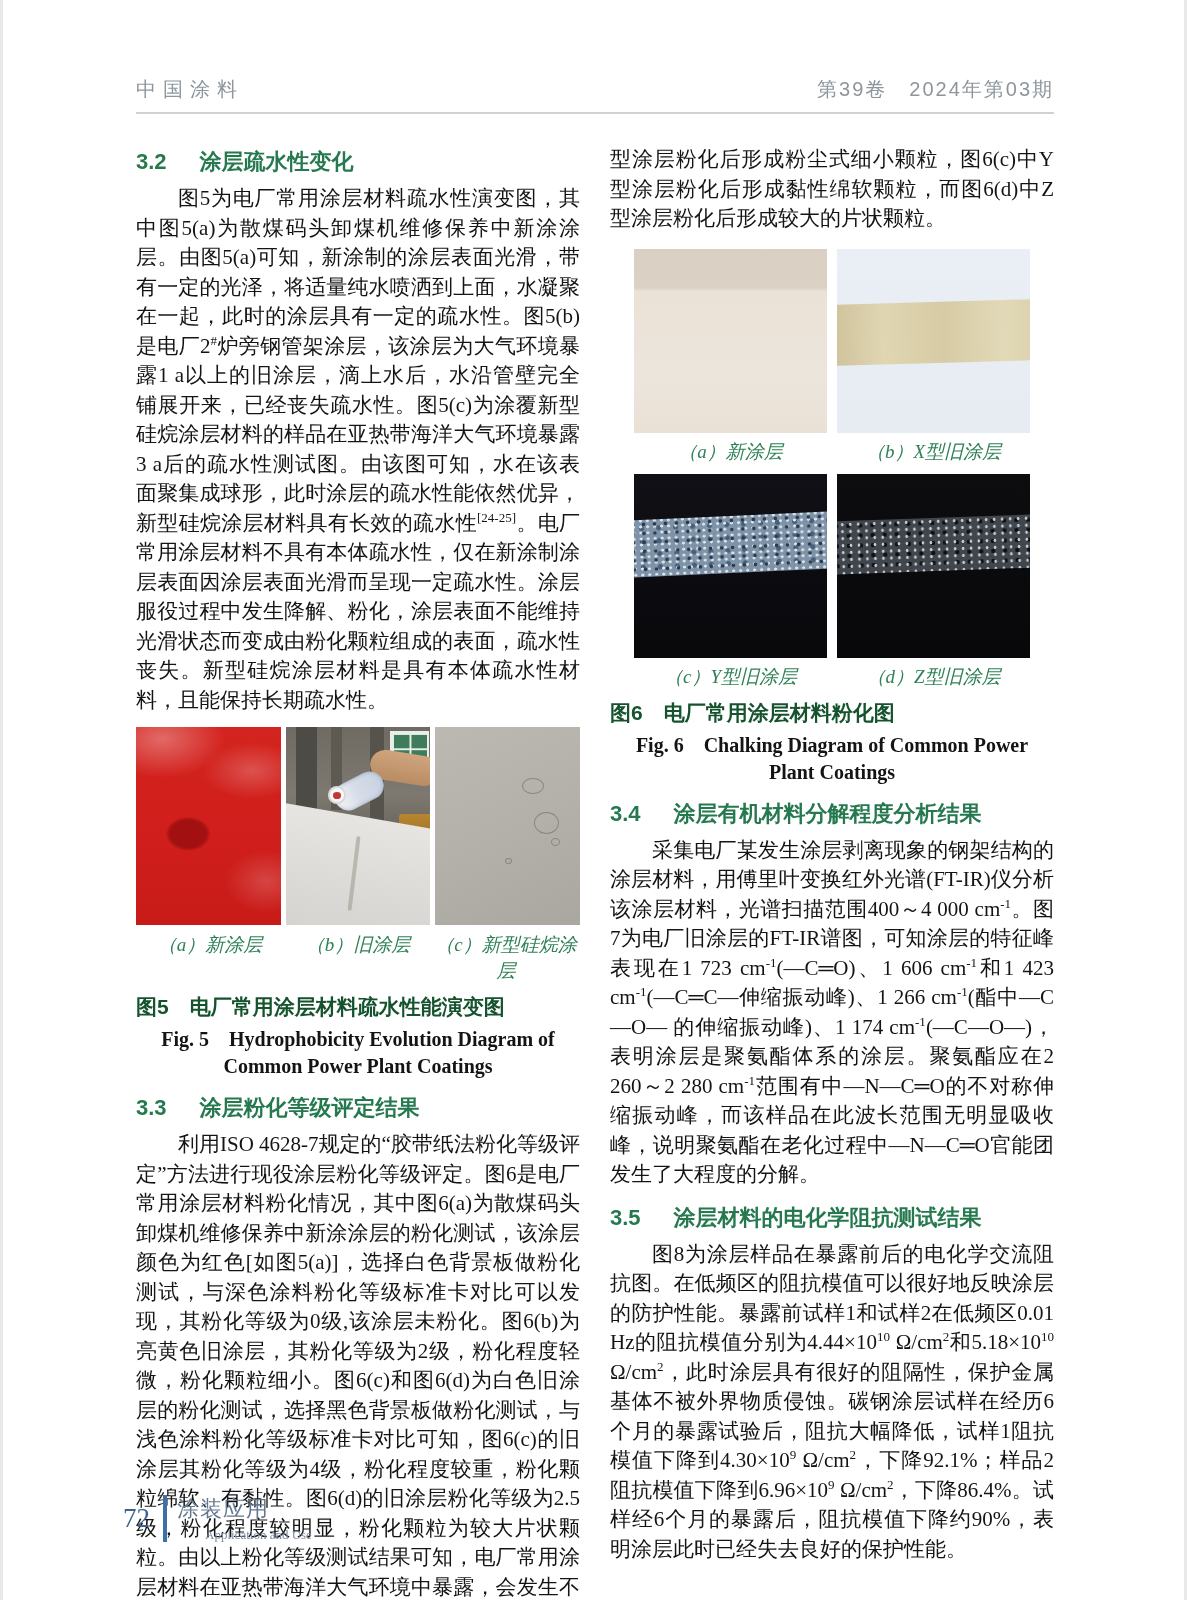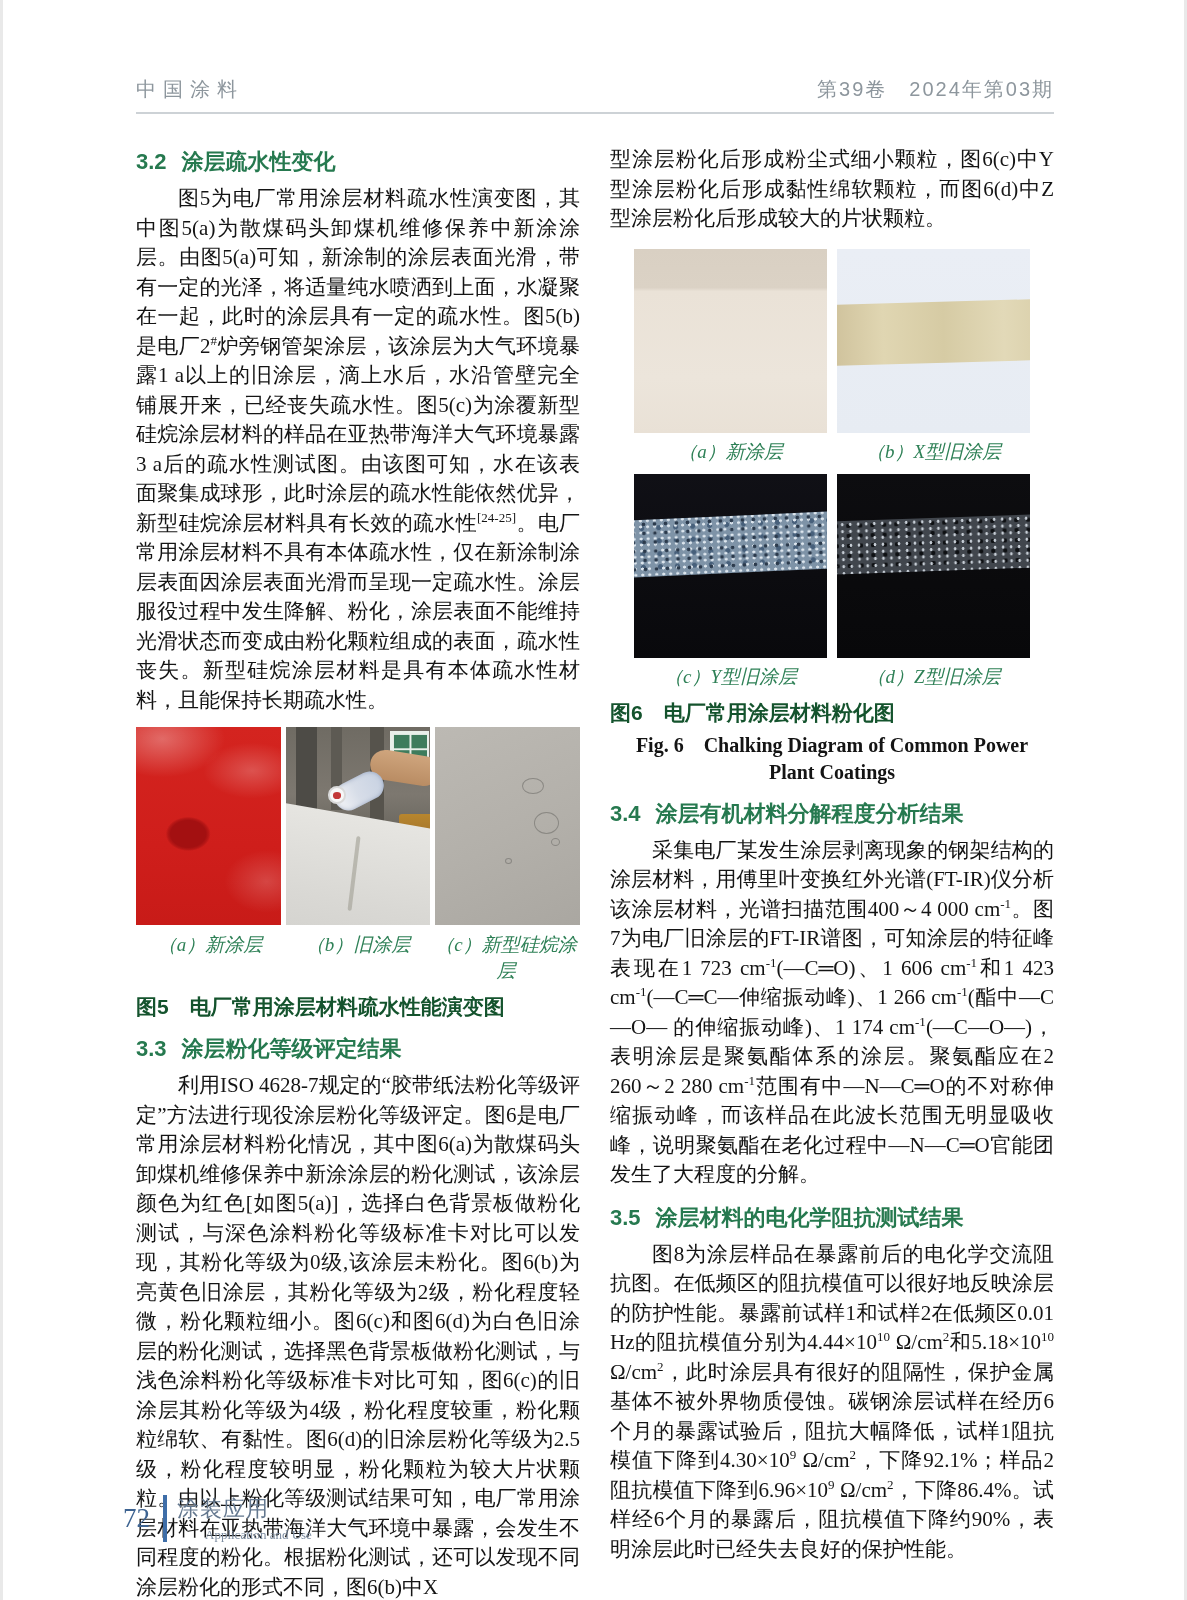--- a/index.html
+++ b/index.html
@@ -15,21 +15,21 @@
   .pagehead { display:flex; justify-content:space-between; align-items:baseline;
     font-family:"Liberation Sans","DejaVu Sans",sans-serif; color:#8d969d; }
   .journal { font-size:20px; letter-spacing:7px; }
   .issue   { font-size:20px; letter-spacing:2px; }
   .headrule { border-top:2px solid #cdd2d6; margin-top:9px; }
 
   
   .columns { display:flex; gap:30px; margin-top:31px; }
   .col { width:447px; }
 
-  h3.sec { display:flex; align-items:baseline; gap:15px;
+  h3.sec { display:flex; align-items:baseline; gap:33px;
     font-family:"Liberation Sans","DejaVu Sans",sans-serif;
     font-size:22px; font-weight:bold; color:#26794f; margin:2px 0 7px 0; }
   h3.sec.mt { margin-top:13px; }
 
   p.body { font-size:21px; line-height:29.5px; text-align:justify; text-indent:2em; }
   p.body.noindent { text-indent:0; }
   sup { font-size:0.62em; line-height:0; vertical-align:super; }
 
   
   figure { margin:0; }
@@ -169,20 +169,21 @@
               <div class="drop d3"></div>
               <div class="drop d4"></div>
             </div>
           </div>
           <div class="caps3">
             <span class="cap">（a）新涂层</span>
             <span class="cap">（b）旧涂层</span>
             <span class="cap">（c）新型硅烷涂层</span>
           </div>
           <div class="figtitle-cn">图5　电厂常用涂层材料疏水性能演变图</div>
+          <div class="figtitle-en w400">Fig. 5　Hydrophobicity Evolution Diagram of Common Power Plant Coatings</div>
         </figure>
 
         <h3 class="sec mt">
           <span>3.3</span>
           <span>涂层粉化等级评定结果</span>
         </h3>
         <p class="body">利用ISO 4628-7规定的“胶带纸法粉化等级评定”方法进行现役涂层粉化等级评定。图6是电厂常用涂层材料粉化情况，其中图6(a)为散煤码头卸煤机维修保养中新涂涂层的粉化测试，该涂层颜色为红色[如图5(a)]，选择白色背景板做粉化测试，与深色涂料粉化等级标准卡对比可以发现，其粉化等级为0级,该涂层未粉化。图6(b)为亮黄色旧涂层，其粉化等级为2级，粉化程度轻微，粉化颗粒细小。图6(c)和图6(d)为白色旧涂层的粉化测试，选择黑色背景板做粉化测试，与浅色涂料粉化等级标准卡对比可知，图6(c)的旧涂层其粉化等级为4级，粉化程度较重，粉化颗粒绵软、有黏性。图6(d)的旧涂层粉化等级为2.5级，粉化程度较明显，粉化颗粒为较大片状颗粒。由以上粉化等级测试结果可知，电厂常用涂层材料在亚热带海洋大气环境中暴露，会发生不同程度的粉化。根据粉化测试，还可以发现不同涂层粉化的形式不同，图6(b)中X</p>
       </section>
 
       <section class="col">

